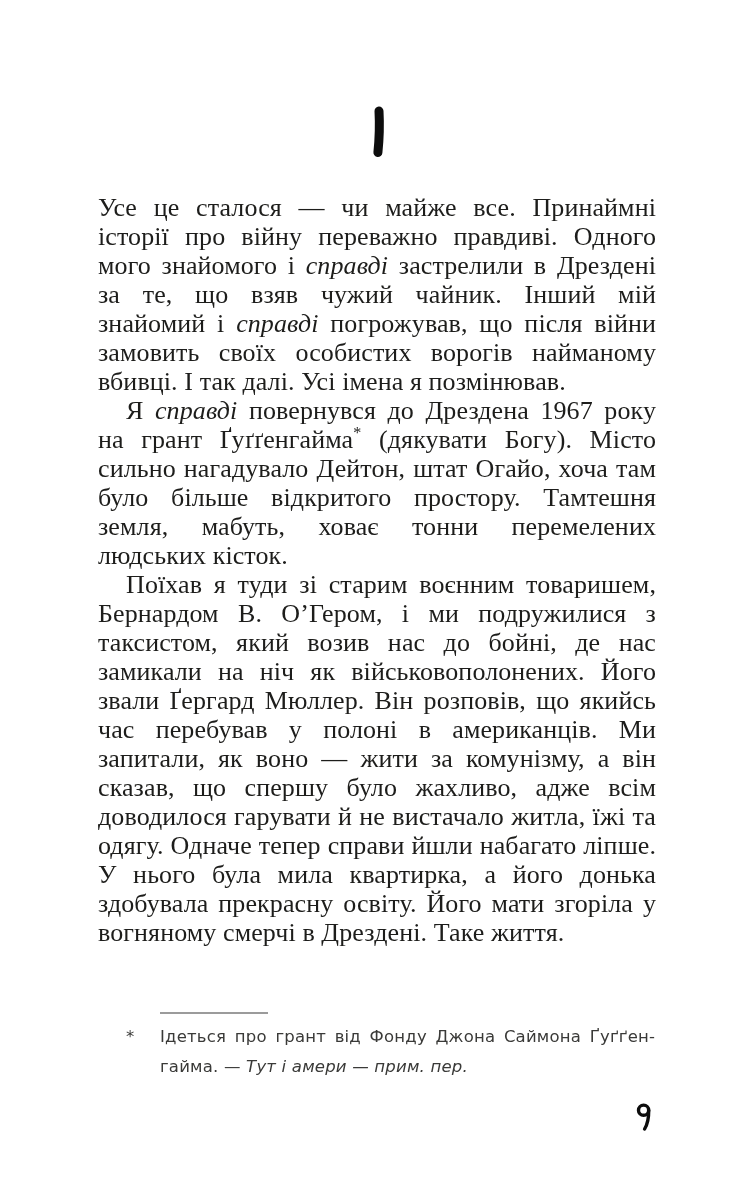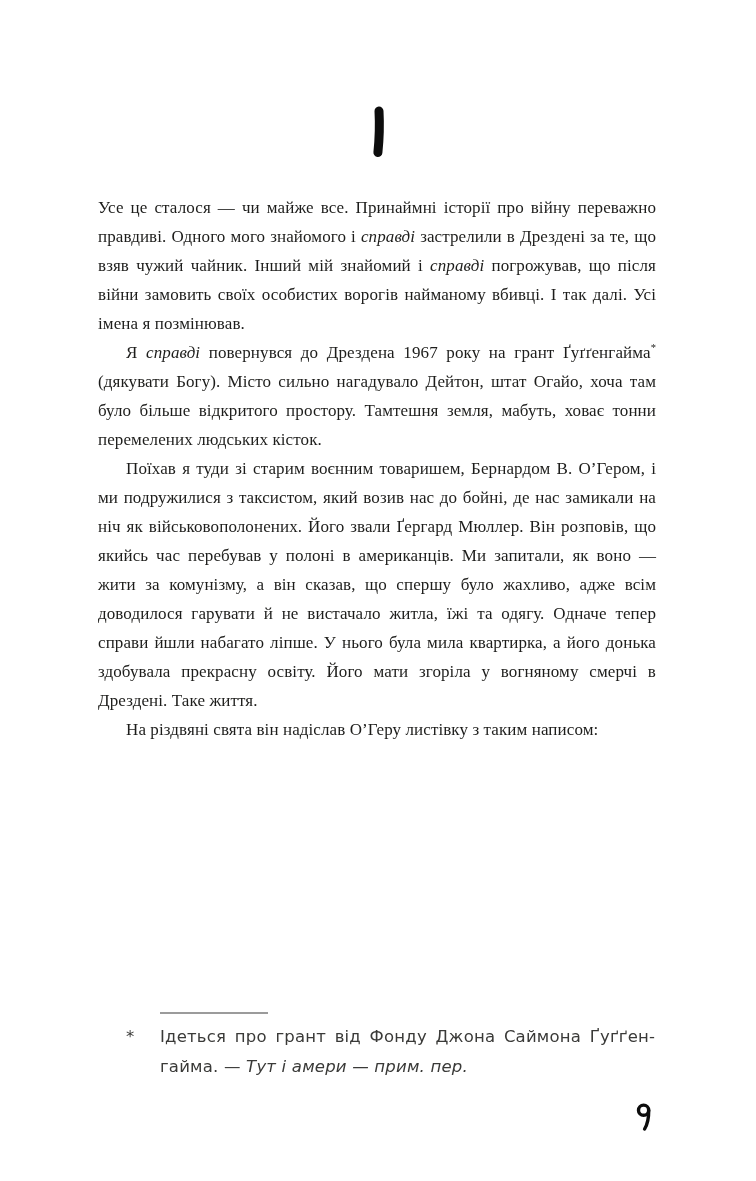--- a/index.html
+++ b/index.html
@@ -26,21 +26,21 @@
     width: 756px;
     display: flex;
     justify-content: center;
   }
   .text-block {
     position: absolute;
     left: 98px;
     top: 193px;
     width: 558px;
     color: #1d1d1b;
-    font-size: 17px;
+    font-size: 26px;
     line-height: 29px;
     text-align: justify;
     letter-spacing: 0.1px;
     hyphens: manual;
   }
   .para {
     margin: 0;
   }
   .para.indent {
     text-indent: 28px;
@@ -95,21 +95,20 @@
   <div class="chapter-heading" aria-label="І">
     <svg width="14" height="52" viewBox="0 0 14 52">
       <path d="M8 5 C 8.6 16, 8.3 33, 6.9 46.5" fill="none" stroke="#0d0d0d" stroke-width="9" stroke-linecap="round"></path>
     </svg>
   </div>
 
   <div class="text-block">
       <p class="para"><span>Усе це сталося — чи майже все. Принаймні історії про війну переважно правдиві. Одного мого знайомого і </span><span class="it">справді</span><span> застрелили в Дрездені за те, що взяв чужий чайник. Інший мій знайомий і </span><span class="it">справді</span><span> погрожував, що після війни замовить своїх особистих ворогів найманому вбивці. І так далі. Усі імена я позмінював.</span></p>
       <p class="para indent"><span>Я </span><span class="it">справді</span><span> повернувся до Дрездена 1967 року на грант Ґуґґенгайма</span><span class="sup">*</span><span> (дякувати Богу). Місто сильно нагадувало Дейтон, штат Огайо, хоча там було більше відкритого простору. Тамтешня земля, мабуть, ховає тонни пере­мелених людських кісток.</span></p>
       <p class="para indent"><span>Поїхав я туди зі старим воєнним товаришем, Бернар­дом В. О’Гером, і ми подружилися з таксистом, який возив нас до бойні, де нас замикали на ніч як військовополонених. Його звали Ґергард Мюллер. Він розповів, що якийсь час перебував у полоні в амери­канців. Ми запитали, як воно — жити за комунізму, а він сказав, що спершу було жахливо, адже всім доводилося гарувати й не вистачало житла, їжі та одягу. Одначе тепер справи йшли набагато ліпше. У нього була мила квартирка, а його донька здобувала прекрасну освіту. Його мати згоріла у вогняному смерчі в Дрездені. Таке життя.</span></p>
-      <p class="para indent"><span>На різдвяні свята він надіслав О’Геру листівку з таким написом:</span></p>
     </div>
 
   <div class="footnote-rule"></div>
 
   <div class="footnote">
     <span class="footnote-marker">*</span>
     <span class="footnote-text"><span>Ідеться про грант від Фонду Джона Саймона Ґуґґен­гайма. — </span><span class="it">Тут і амери — прим. пер.</span></span>
   </div>
 
   <div class="page-number" aria-label="9">

